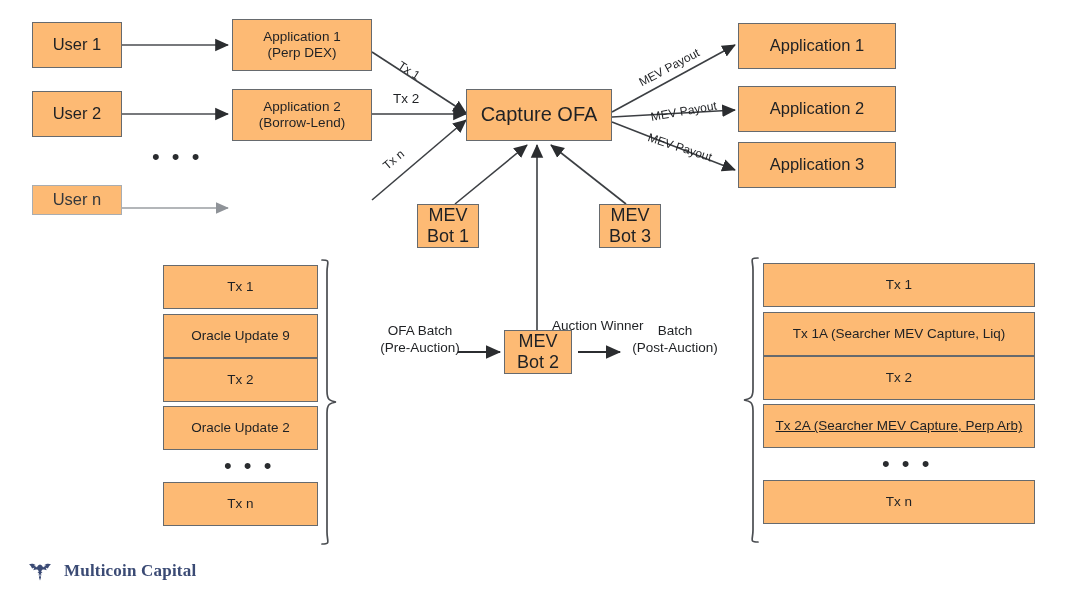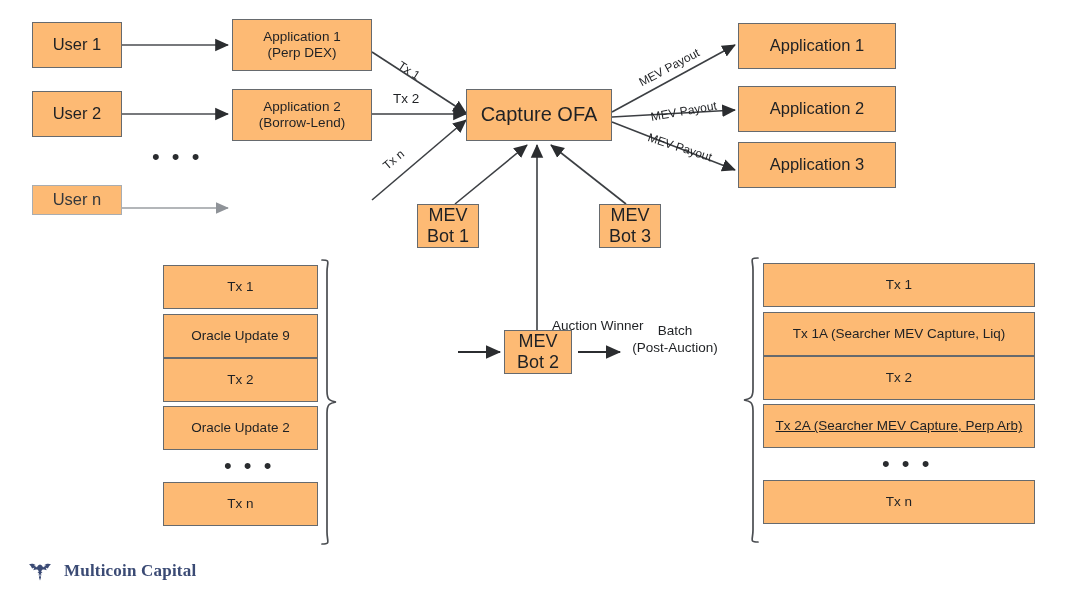--- a/index.html
+++ b/index.html
@@ -154,20 +154,21 @@
   <div class="box f16" style="left:738px; top:86px;  width:158px; height:46px;">Application 2</div>
   <div class="box f16" style="left:738px; top:142px; width:158px; height:46px;">Application 3</div>
 
   <div class="box f13" style="left:163px; top:265px; width:155px; height:44px;">Tx 1</div>
   <div class="box f13" style="left:163px; top:314px; width:155px; height:44px;">Oracle Update 9</div>
   <div class="box f13" style="left:163px; top:358px; width:155px; height:44px;">Tx 2</div>
   <div class="box f13" style="left:163px; top:406px; width:155px; height:44px;">Oracle Update 2</div>
   <div class="dots" style="left:224px; top:455px;">• • •</div>
   <div class="box f13" style="left:163px; top:482px; width:155px; height:44px;">Tx n</div>
 
+  <div class="lbl" style="left:380px; top:323px; width:80px; white-space:normal;">OFA Batch<br>(Pre-Auction)</div>
 
   <div class="lbl" style="left:552px; top:291px;margin-top:27px;">Auction Winner</div>
   <div class="box f14" style="left:504px; top:330px; width:68px; height:44px; white-space:pre-line;">MEV
 Bot 2</div>
 
   <div class="lbl" style="left:625px; top:323px; width:100px; white-space:normal;">Batch<br>(Post-Auction)</div>
 
   <div class="box f13" style="left:763px; top:263px; width:272px; height:44px;">Tx 1</div>
   <div class="box f13" style="left:763px; top:312px; width:272px; height:44px;">Tx 1A (Searcher MEV Capture, Liq)</div>
   <div class="box f13" style="left:763px; top:356px; width:272px; height:44px;">Tx 2</div>

